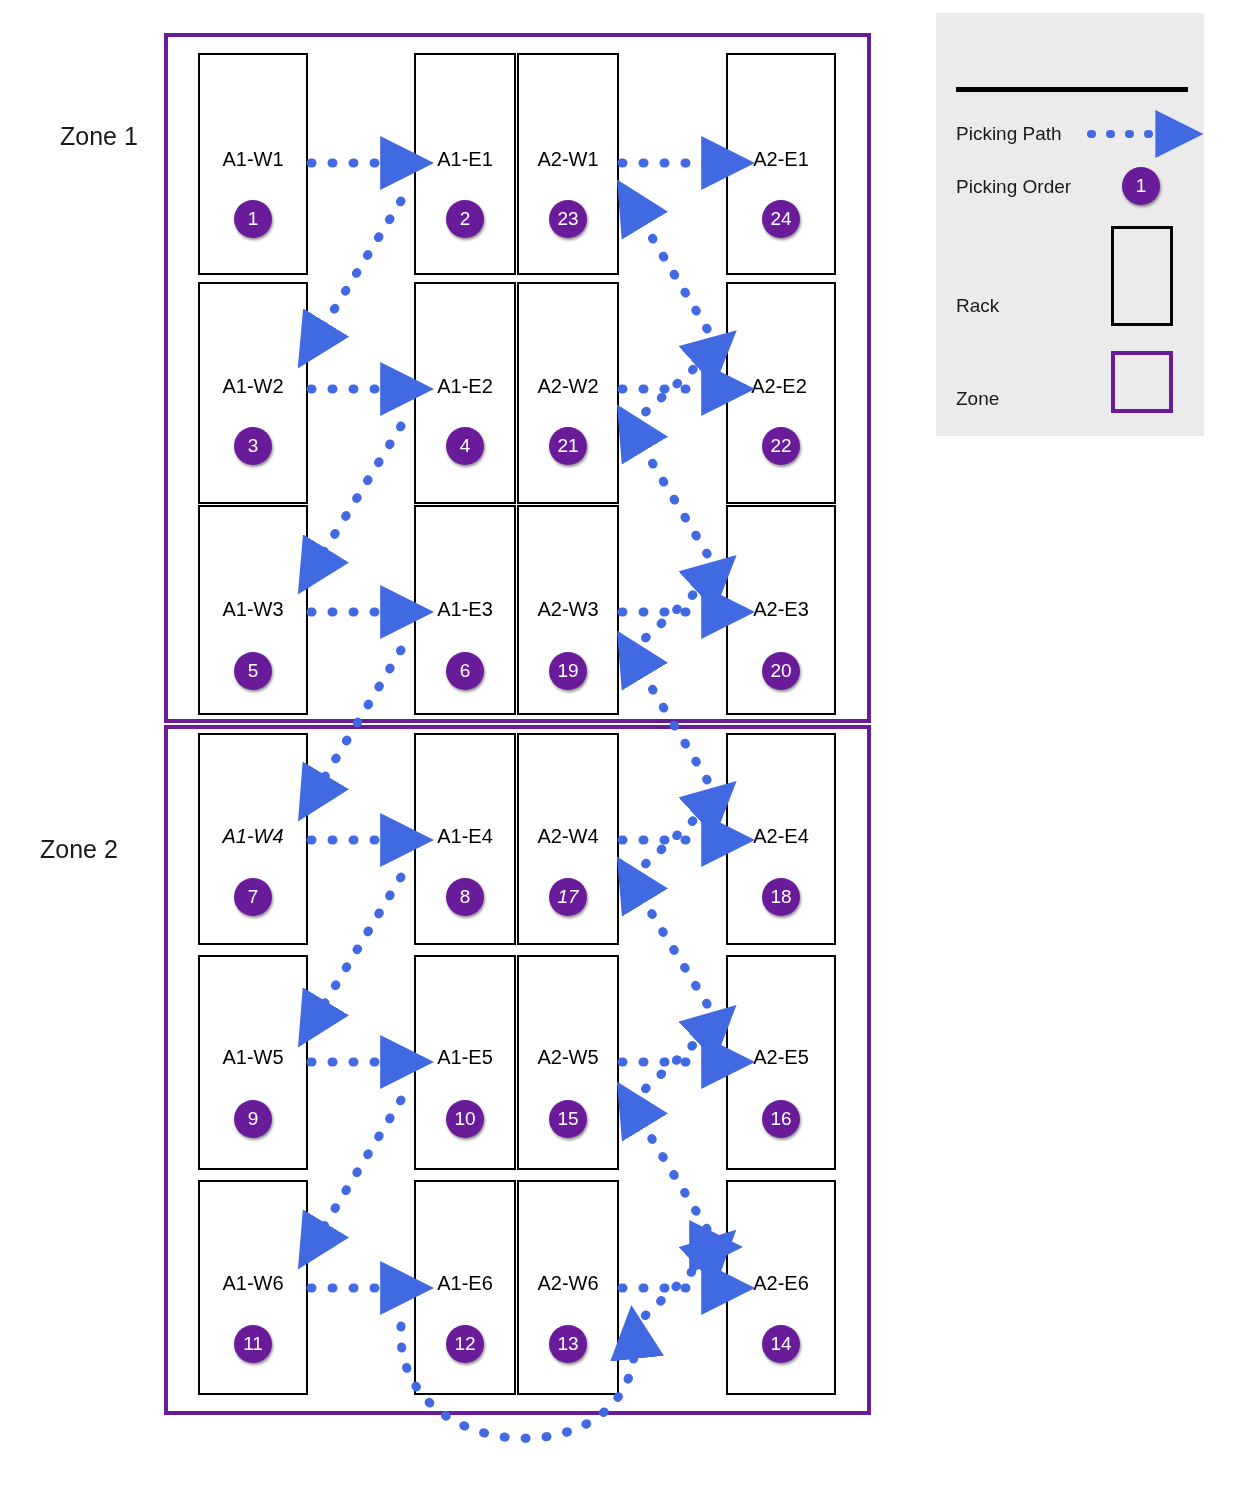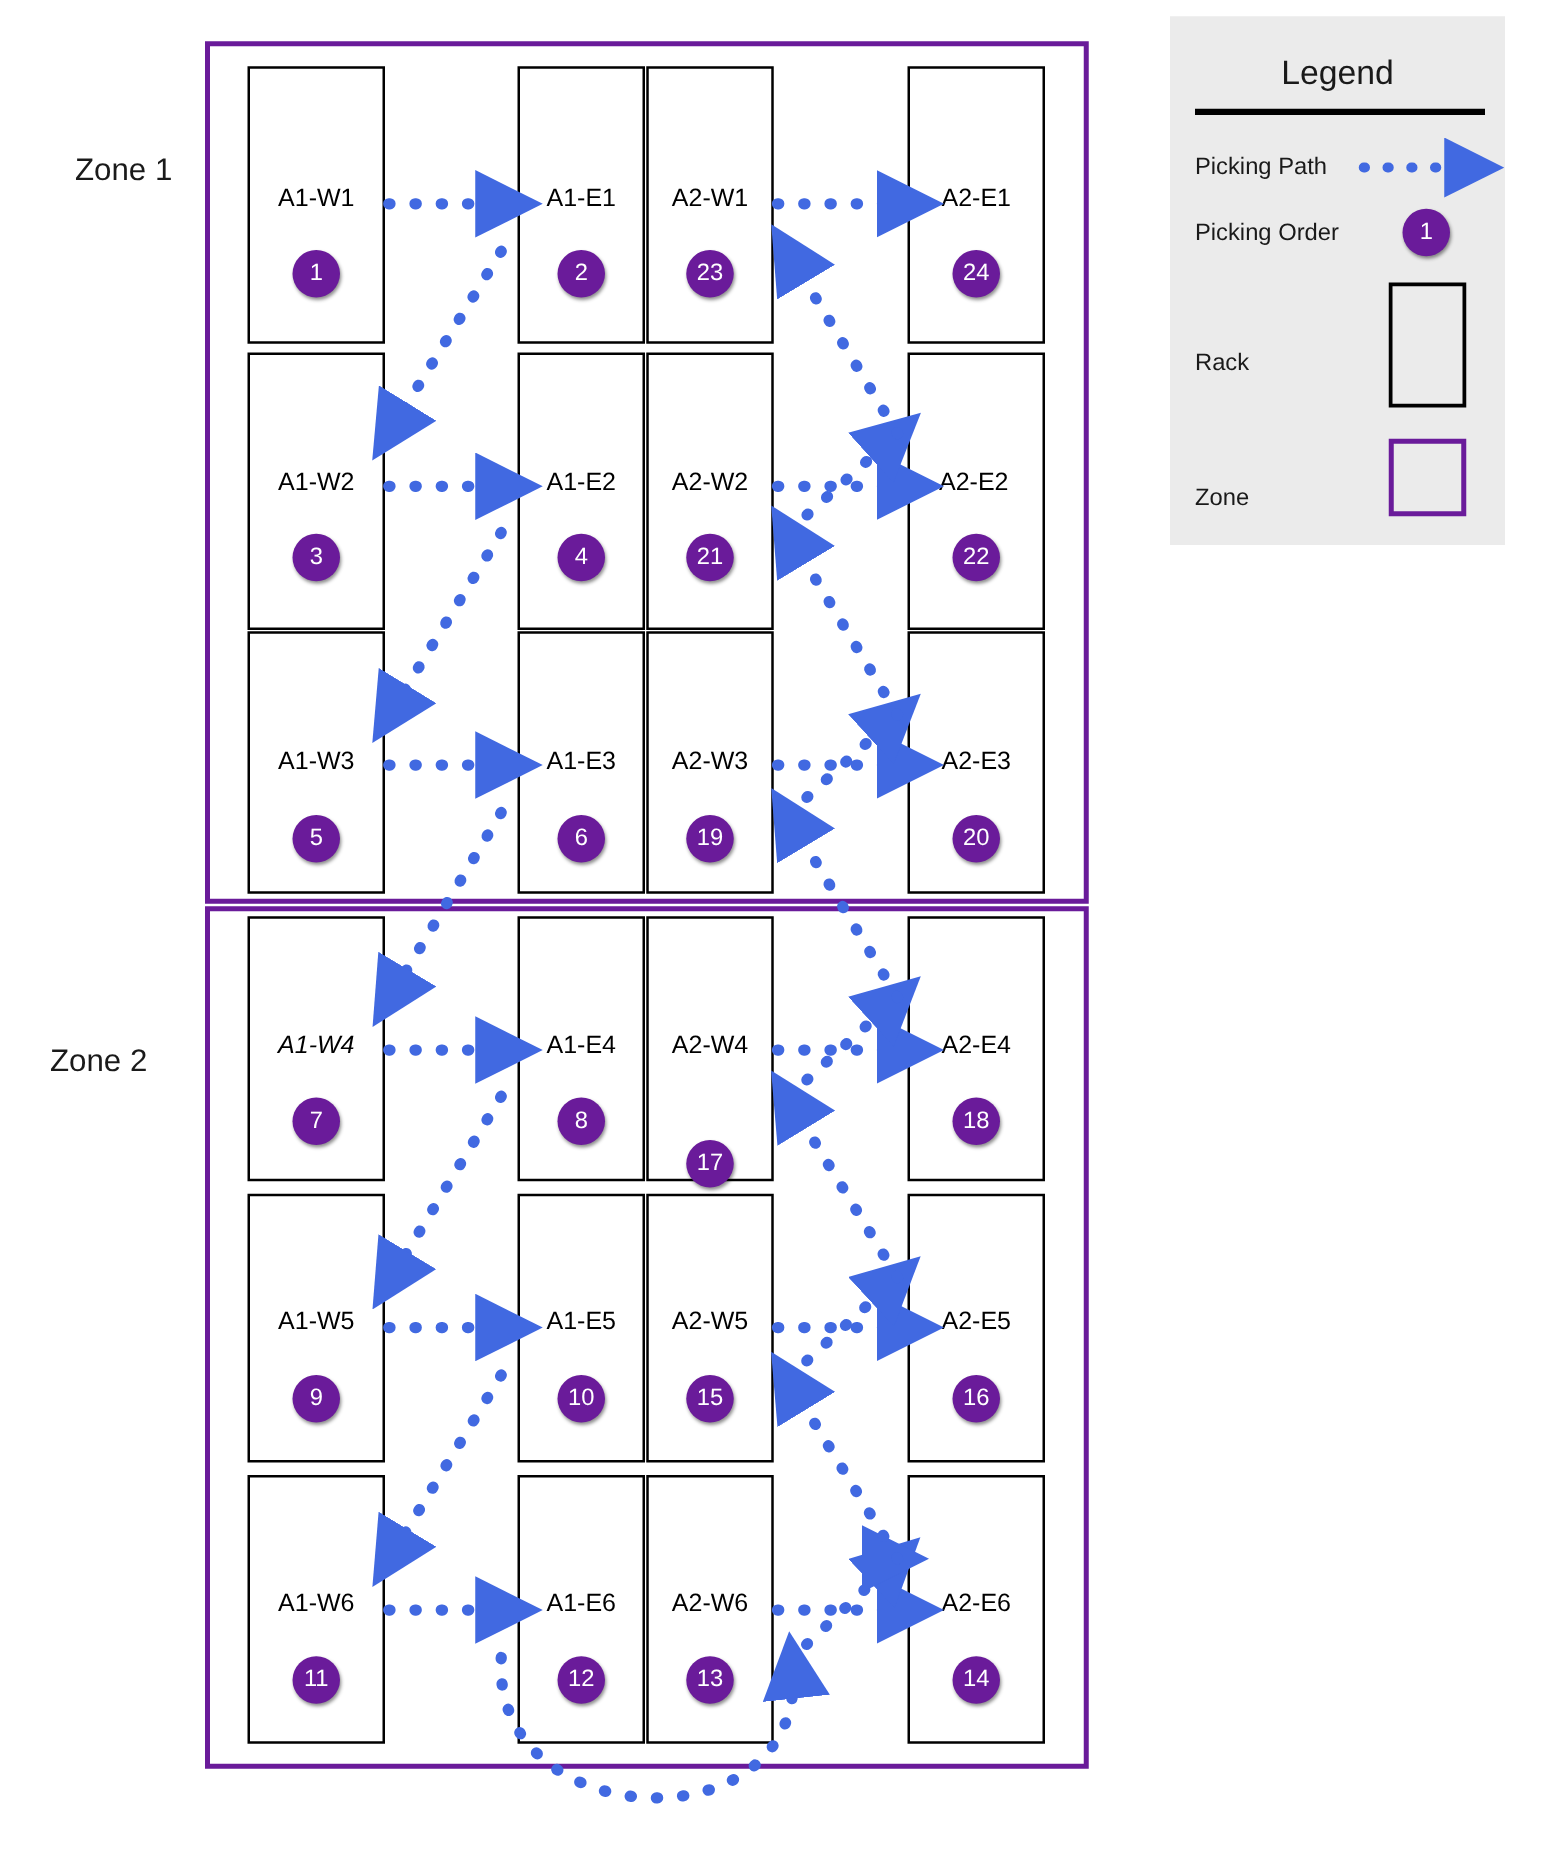--- a/index.html
+++ b/index.html
@@ -187,21 +187,21 @@
   <div class="rack" style="left:198px; top:733px; width:110px; height:212px;"></div>
   <div class="rack-label" style="left:198px; top:825px; width:110px;font-style:italic;">A1-W4</div>
   <div class="order-badge" style="left:234px; top:878px;">7</div>
 
   <div class="rack" style="left:414px; top:733px; width:102px; height:212px;"></div>
   <div class="rack-label" style="left:414px; top:825px; width:102px;text-align:center;">A1-E4</div>
   <div class="order-badge" style="left:446px; top:878px;">8</div>
 
   <div class="rack" style="left:517px; top:733px; width:102px; height:212px;"></div>
   <div class="rack-label" style="left:517px; top:825px; width:102px;">A2-W4</div>
-  <div class="order-badge" style="left:549px; top:912px;">17</div>
+  <div class="order-badge" style="left:549px; top:878px;font-style:italic;">17</div>
 
   <div class="rack" style="left:726px; top:733px; width:110px; height:212px;"></div>
   <div class="rack-label" style="left:726px; top:825px; width:110px;">A2-E4</div>
   <div class="order-badge" style="left:762px; top:878px;">18</div>
 
   <div class="rack" style="left:198px; top:955px; width:110px; height:215px;"></div>
   <div class="rack-label" style="left:198px; top:1046px; width:110px;">A1-W5</div>
   <div class="order-badge" style="left:234px; top:1100px;">9</div>
 
   <div class="rack" style="left:414px; top:955px; width:102px; height:215px;"></div>
@@ -273,33 +273,32 @@
       <line x1="718" y1="1022" x2="630" y2="878"></line>
       <line x1="718" y1="798" x2="630" y2="652"></line>
       <line x1="718" y1="572" x2="630" y2="426"></line>
       <line x1="718" y1="347" x2="630" y2="201"></line>
 
       <path d="M401,1326 C392,1470 650,1480 634,1330"></path>
     </g>
   </svg>
 
   <div id="legend">
-    <div id="legend-title">Legend</div>
     <div id="legend-rule"></div>
 
     <div class="legend-text" style="left:20px; top:110px;">Picking Path</div>
     <svg class="layer" style="position:absolute; left:0; top:0; width:268px; height:423px;" viewBox="0 0 268 423">
       <g stroke="#4169e1" stroke-width="8" stroke-linecap="round" stroke-dasharray="1 18" fill="none">
         <line x1="155" y1="121" x2="245" y2="121" marker-end="url(#arrowhead)"></line>
       </g>
     </svg>
 
     <div class="legend-text" style="left:20px; top:163px;">Picking Order</div>
     <div class="order-badge legend-badge">1</div>
 
-    <div class="legend-text" style="left:20px; top:267px;text-align:center;">Rack</div>
+    <div class="legend-text" style="left:20px; top:282px;text-align:center;">Rack</div>
     <div class="legend-rack-swatch"></div>
 
     <div class="legend-text" style="left:20px; top:375px;">Zone</div>
     <div class="legend-zone-swatch"></div>
   </div>
 
 </div>
 
 </body></html>

